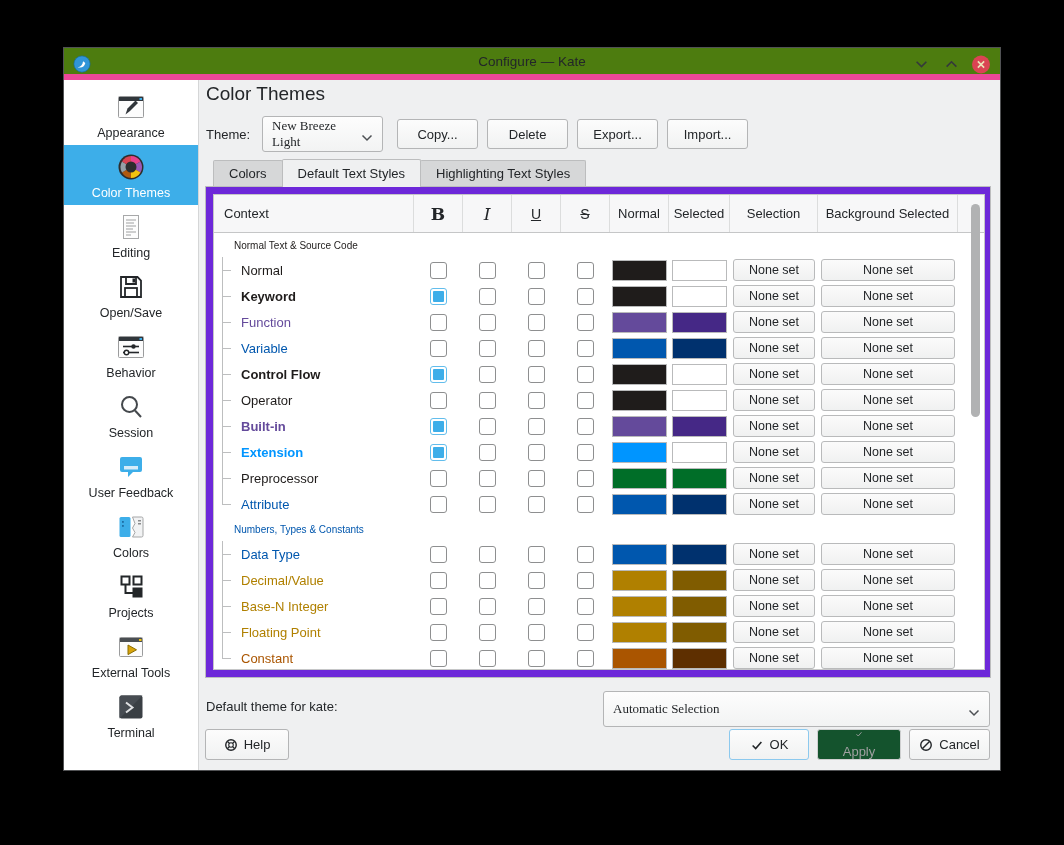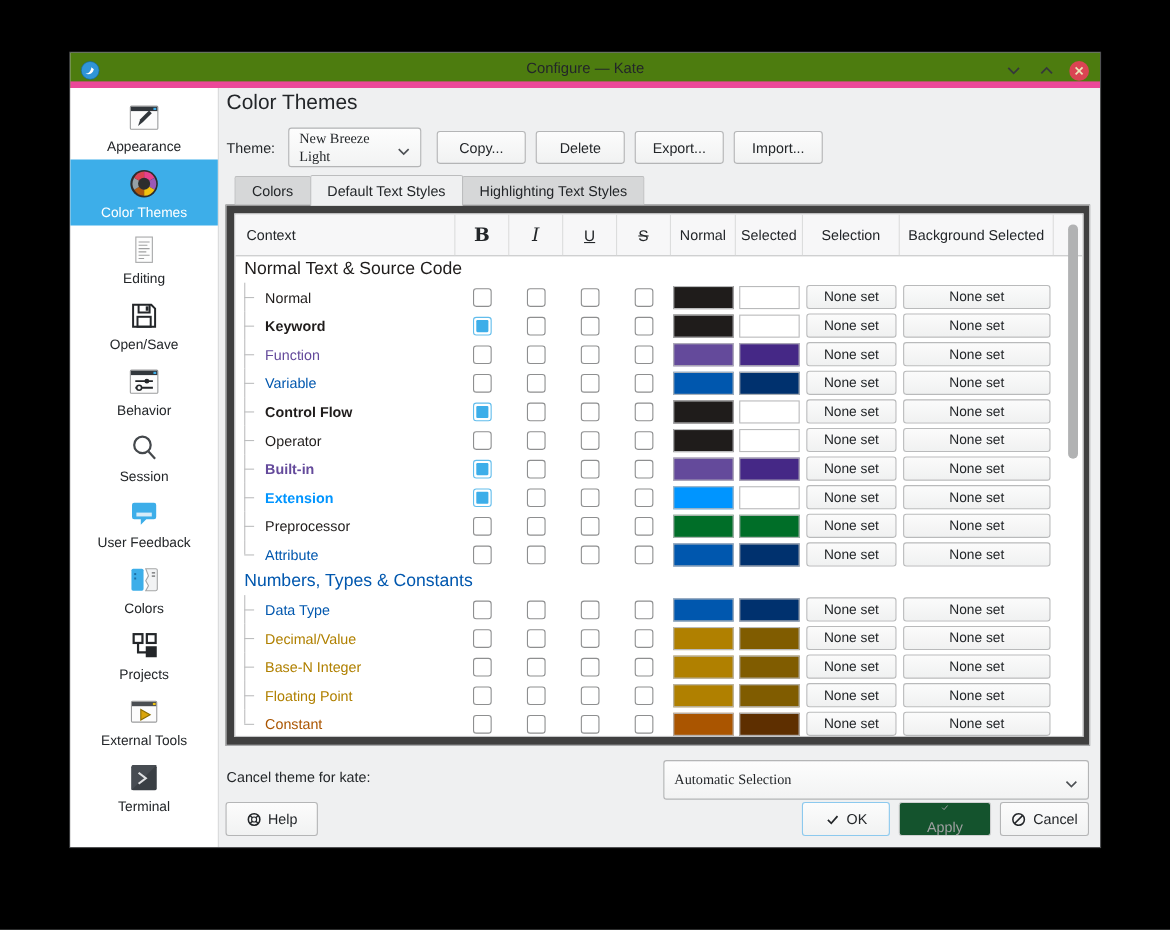--- a/index.html
+++ b/index.html
@@ -37,38 +37,38 @@
          font-size:13px; color:#232629; display:flex; align-items:center; justify-content:center;
          font-family:"Liberation Sans",sans-serif; }
   .theme-action { width:81px; margin-right:9px; }
   
   .tabs { position:absolute; left:14px; top:79px; height:28px; display:flex; align-items:flex-end; z-index:3; }
   .tab { height:26px; margin-bottom:1px; padding:0 15px; display:flex; align-items:center; font-size:13px; color:#232629;
          background:#d6d7d8; border:1px solid #bcbdbe; border-bottom:none; border-radius:2px 2px 0 0; margin-right:-1px; }
   .tab.active { height:28px; margin-bottom:0; background:#eff0f1; z-index:4; }
   
   .frame { position:absolute; left:6px; top:106px; width:786px; height:492px; border:1px solid #bcbdbe;
-           background:#404040; z-index:1; }
+           background:#6d28d9; z-index:1; }
   .tablebox { position:absolute; left:7px; top:7px; width:772px; height:476px; background:#fff;
               border:1px solid #c5c6c7; overflow:hidden; }
   .thead { height:38px; display:flex; background:#f7f7f8; border-bottom:1px solid #c5c6c7; }
   .hcell { display:flex; align-items:center; justify-content:center; font-size:13px; color:#232629;
            border-right:1px solid #dcdddd; height:100%; }
   .hcell.col-context { justify-content:flex-start; padding-left:10px; }
   .hdr-b { font-family:"DejaVu Serif", serif; font-weight:bold; font-size:17px; }
   .hdr-i { font-family:"DejaVu Serif", serif; font-style:italic; font-size:17px; }
   .hdr-u { text-decoration:underline; font-size:14px; }
   .hdr-s { text-decoration:line-through; font-size:14px; }
   .col-context { width:200px; flex:none; }
   .col-check { width:49px; flex:none; }
   .col-normal { width:59px; flex:none; }
   .col-selected { width:61px; flex:none; }
   .col-bg { width:88px; flex:none; }
   .col-bgsel { width:140px; flex:none; }
-  .section-row { height:24px; display:flex; align-items:center; padding-left:8px; font-size:16px; }
+  .section-row { height:24px; display:flex; align-items:center; padding-left:20px; font-size:10px; }
   .data-row { height:26px; display:flex; align-items:stretch; }
   .row-context { width:200px; flex:none; display:flex; align-items:center; padding-left:8px; font-size:13px; }
   .branch { width:13px; height:100%; position:relative; flex:none; margin-right:6px; }
   .branch::before { content:""; position:absolute; left:0; top:0; height:100%; border-left:1px solid #bdbebf; }
   .branch.last::before { height:13px; }
   .branch::after { content:""; position:absolute; left:0; top:13px; width:9px; border-top:1px solid #bdbebf; }
   .ccell { display:flex; align-items:center; justify-content:center; }
   .checkbox { width:17px; height:17px; border:1px solid #8e8f90; border-radius:3px; background:#fff; }
   .checkbox.checked { border-color:#62bdec; display:flex; align-items:center; justify-content:center; }
   .checkbox.checked::after { content:""; width:11px; height:11px; background:#3daee9; border-radius:1px; }
@@ -741,21 +741,21 @@
                   <div class="ccell col-bgsel">
                     <button class="noneset wide">None set</button>
                   </div>
                 </div>
               </div>
             <div class="vthumb"></div>
           </div>
         </div>
 
         <div class="footer-row">
-          <span>Cancel theme for kate:</span>
+          <span>Default theme for kate:</span>
         </div>
         <div class="combo default-combo">
           <span>Automatic Selection</span>
           <span class="chev">
             <svg viewBox="0 0 12 8" fill="none" stroke="#4d5054" stroke-width="1.5">
                 <path d="M1.5 1.5 L6 6 L10.5 1.5"></path>
               </svg>
           </span>
         </div>
 

